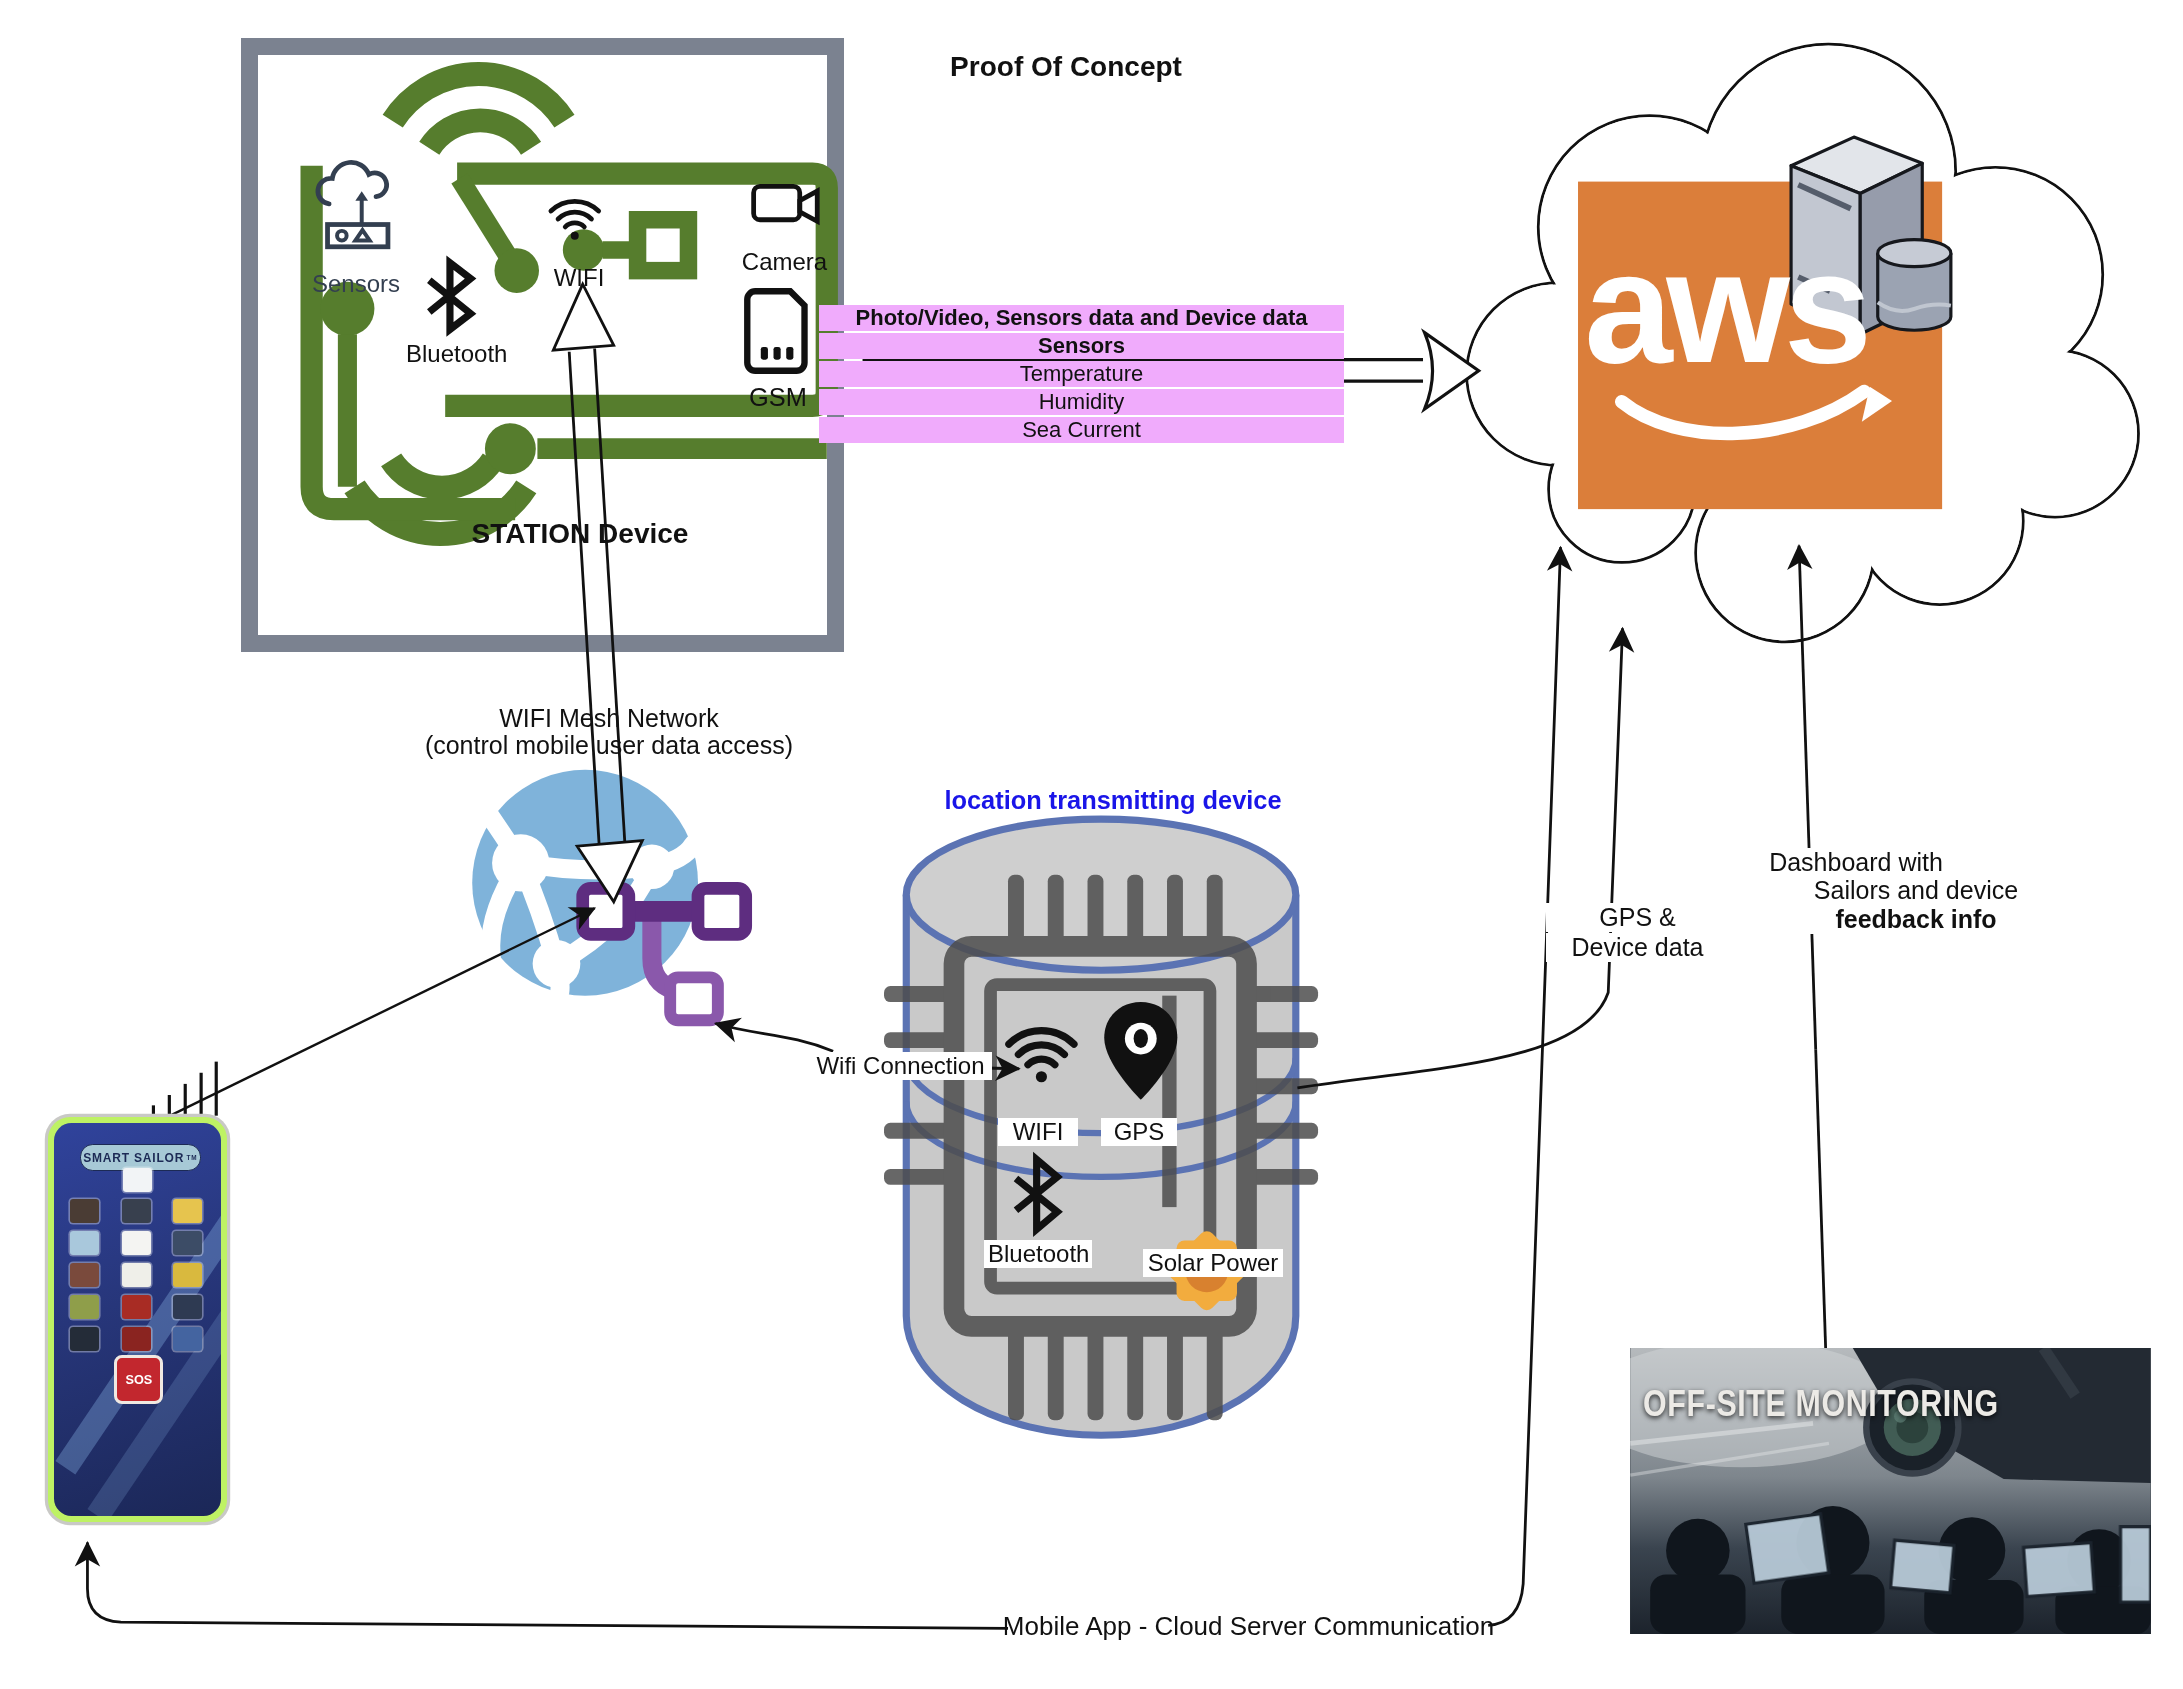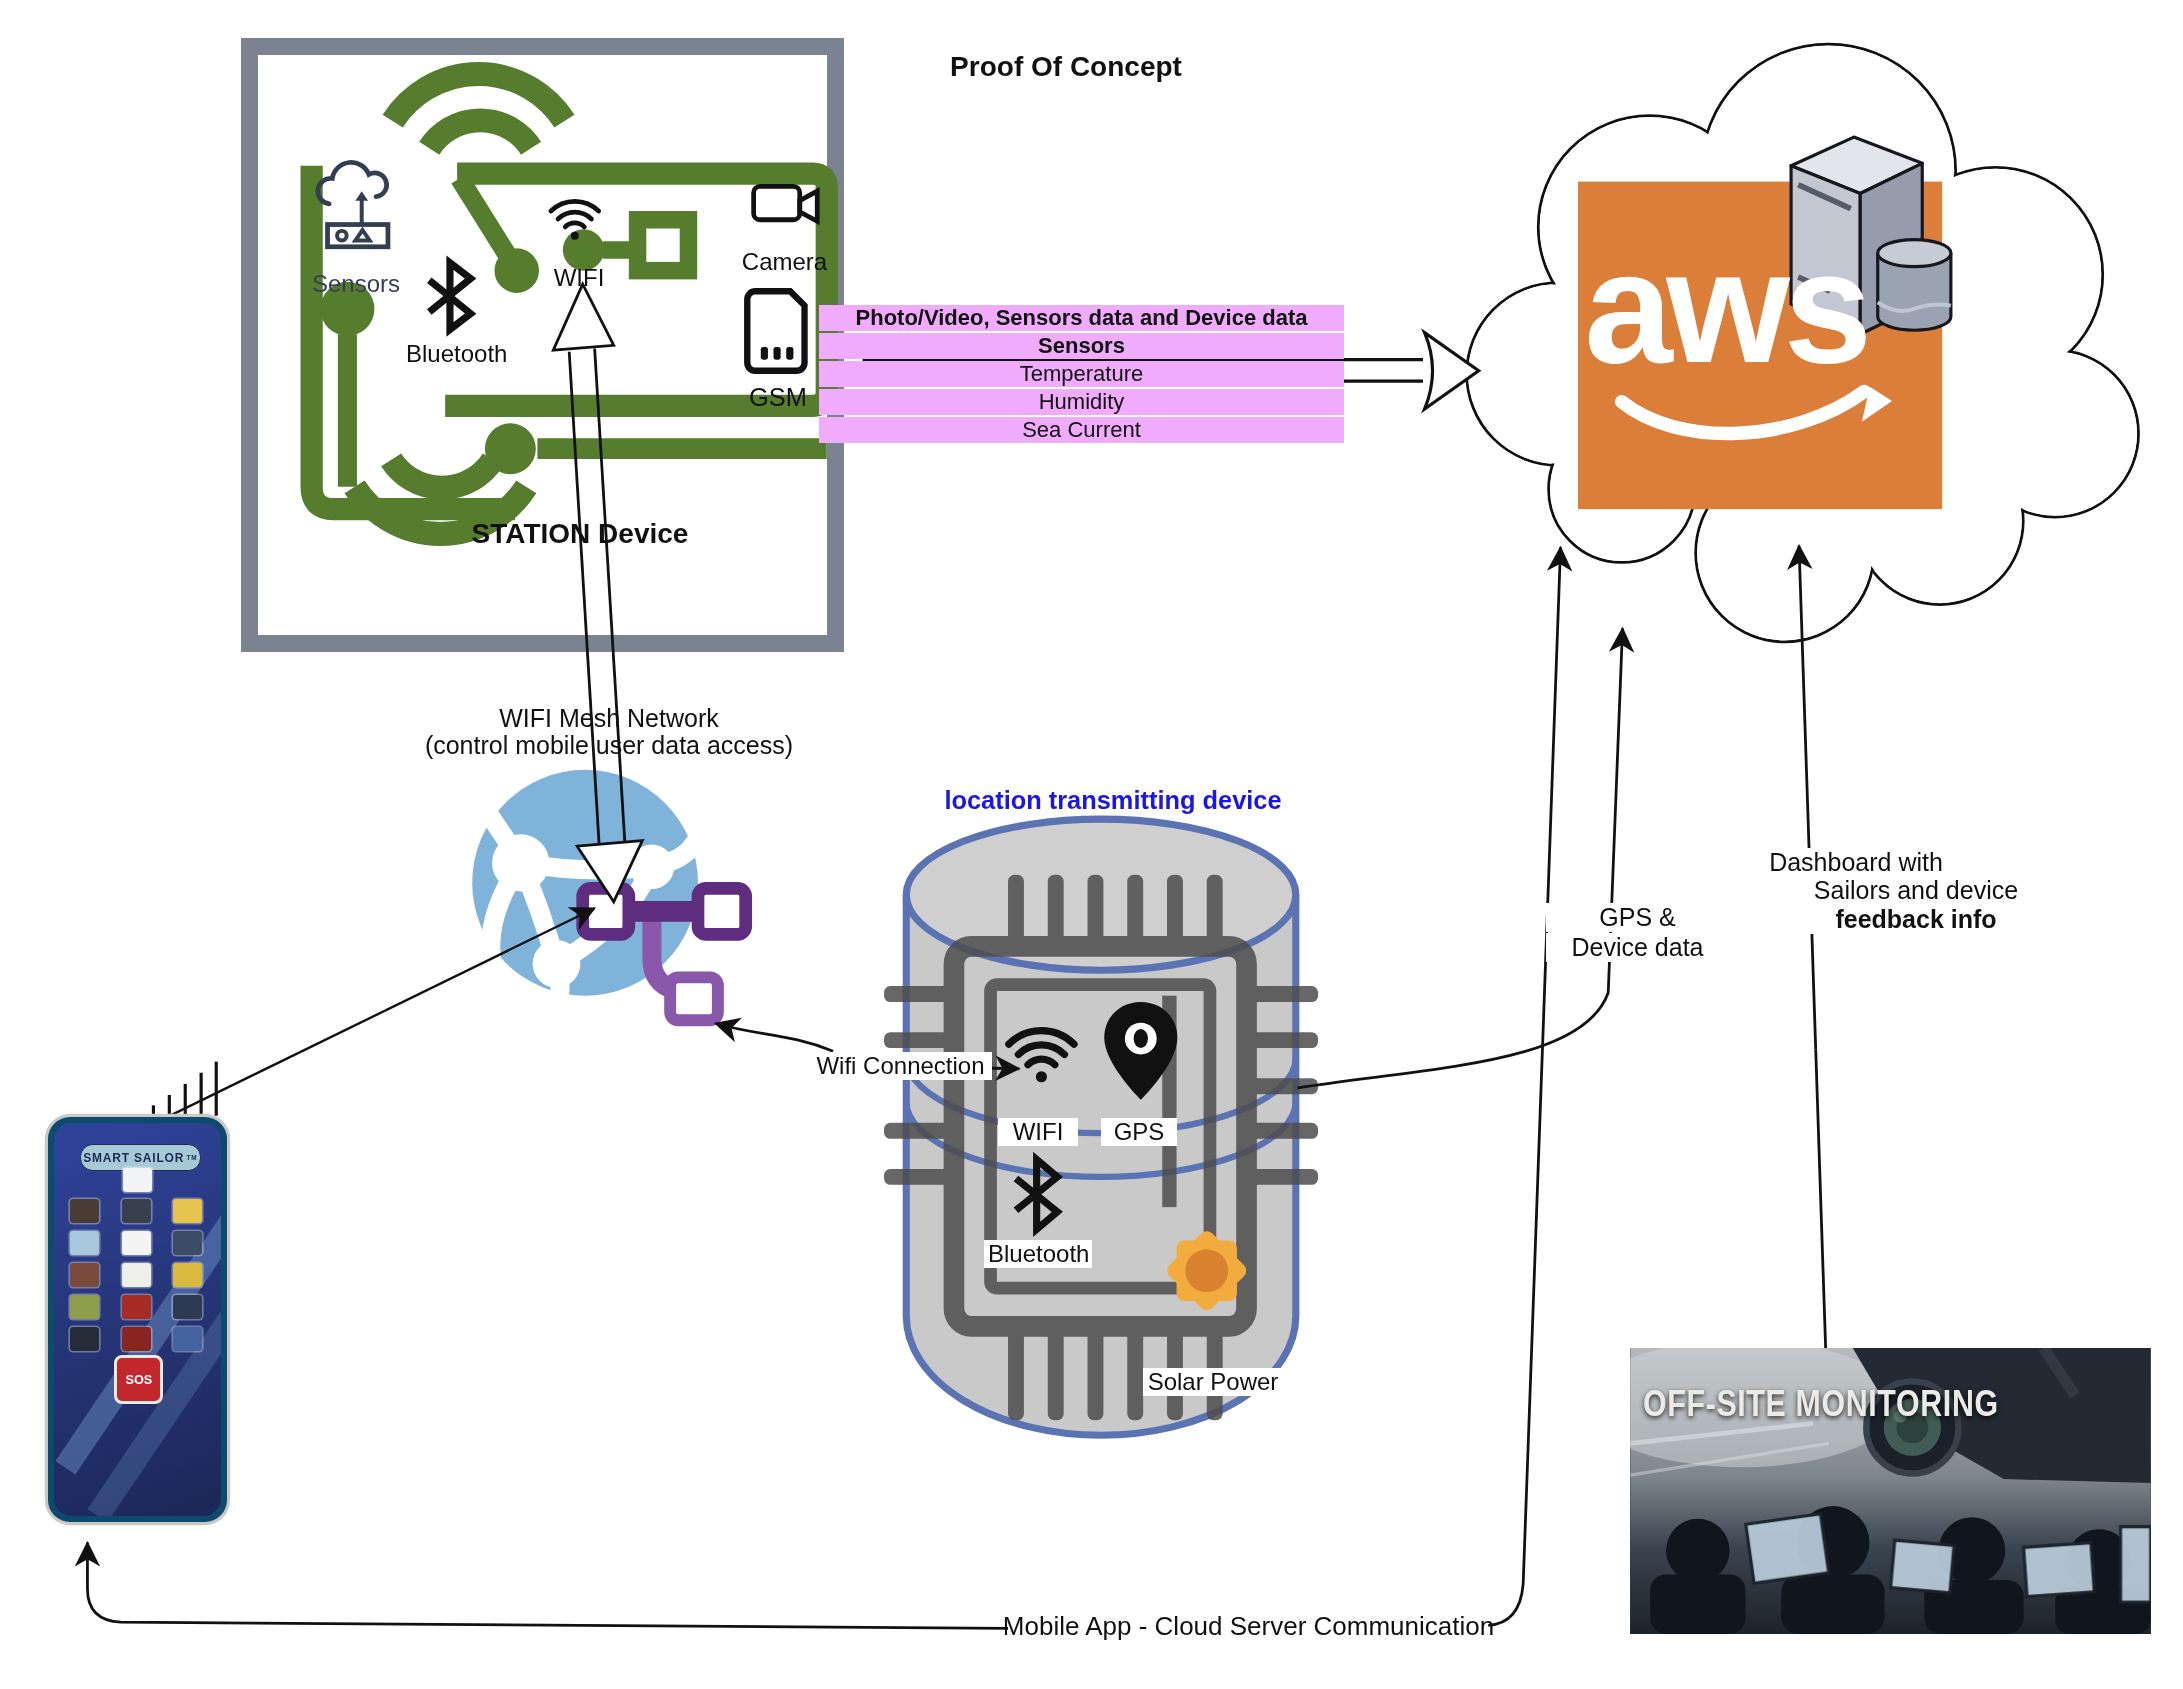--- a/index.html
+++ b/index.html
@@ -20,21 +20,21 @@
   #page-title{left:867px;top:51px;width:398px;font-size:28px;font-weight:bold;}
 
   .flow-line{left:819px;width:525px;font-size:22px;background:#f0abfc;}
 
   #transmitter-title{color:#1a15e8;font-weight:bold;font-size:25.4px;}
 
   #aws-word{left:1578px;top:215px;width:294px;font-size:159px;font-weight:bold;
      color:#fff;letter-spacing:-6.4px;z-index:3;}
 
   
-  #phone{left:48px;top:1117px;width:179px;height:405px;background:#0c4a6e;
+  #phone{left:48px;top:1117px;width:179px;height:405px;background:#bef264;
      border-radius:22px;box-shadow:0 0 0 3.2px #c9c9c6;z-index:2;}
   #phone-screen{position:absolute;left:6.4px;top:6.4px;right:6.4px;bottom:6.4px;border-radius:17.5px;
      background:linear-gradient(160deg,#30439c 0%,#27367a 45%,#1b2757 100%);overflow:hidden;}
   .swoosh-stripe{position:absolute;width:342px;height:24px;background:rgba(130,170,220,.38);
      transform:rotate(-56deg);}
   #phone-pill{position:absolute;left:25.4px;top:20.7px;width:119px;height:25.4px;border-radius:12.7px;
      background:#a7c9d6;border:1.6px solid #1c2a55;display:flex;align-items:center;justify-content:center;
      font-size:12px;font-weight:bold;color:#1c2a55;letter-spacing:0.8px;}
   #phone-pill sup{font-size:6.4px;margin-left:2.4px;}
   .app-icon{position:absolute;width:29px;height:24px;border-radius:3.2px;box-shadow:0 0 0 1.6px rgba(255,255,255,.35);}
@@ -278,21 +278,21 @@
 
 <div class="label c" style="left:450px;top:704px;width:318px;font-size:25px;">WIFI Mesh Network</div>
 <div class="label c" style="left:410px;top:731px;width:398px;font-size:25px;">(control mobile user data access)</div>
 
 <div class="label c bgw" style="left:809px;top:1052px;width:175px;">Wifi Connection</div>
 
 <div class="label c" id="transmitter-title" style="left:914px;top:786px;width:398px;">location transmitting device</div>
 <div class="label c bgw" style="left:998px;top:1118px;width:72px;">WIFI</div>
 <div class="label c bgw" style="left:1101px;top:1118px;width:68px;">GPS</div>
 <div class="label c bgw" style="left:984px;top:1240px;width:100px;">Bluetooth</div>
-<div class="label c bgw" style="left:1143px;top:1368px;width:132px;">Solar Power</div>
+<div class="label c bgw" style="left:1143px;top:1249px;width:132px;">Solar Power</div>
 
 <div class="label c" id="aws-word">aws</div>
 
 <div class="label c bgw" style="left:1546px;top:903px;width:175px;font-size:25px;">GPS  &amp;</div>
 <div class="label c bgw" style="left:1546px;top:933px;width:175px;font-size:25px;">Device data</div>
 
 <div class="label c bgw" style="left:1721px;top:848px;width:262px;font-size:25px;">Dashboard with</div>
 <div class="label c bgw" style="left:1781px;top:876px;width:262px;font-size:25px;">Sailors and device</div>
 <div class="label c bgw" style="left:1781px;top:905px;width:262px;font-size:25px;font-weight:bold;">feedback info</div>
 

